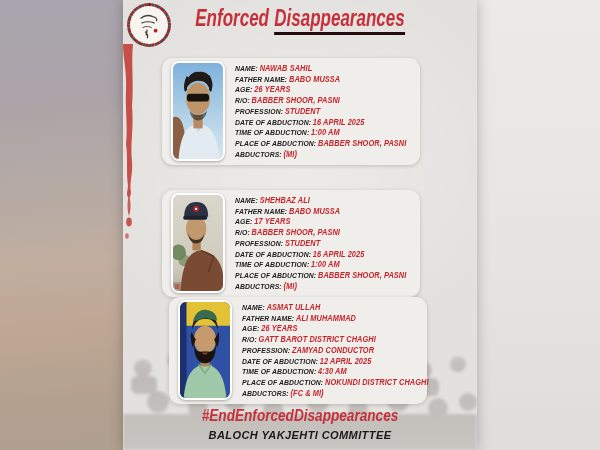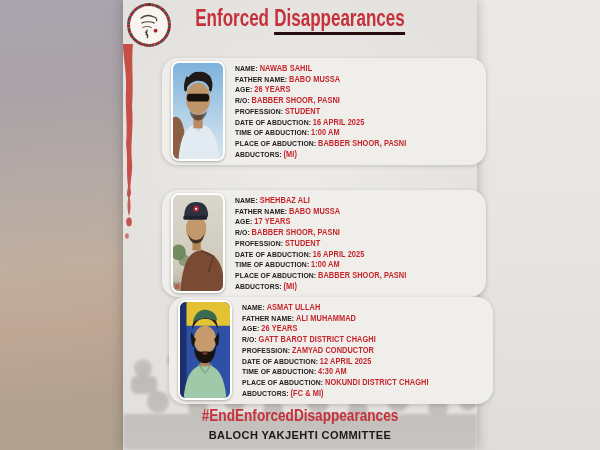--- a/index.html
+++ b/index.html
@@ -21,20 +21,21 @@
     background:linear-gradient(180deg,#eceae8 0%,#e7e5e3 55%,#dfdddb 100%);
   }
 
   
   .poster {
     position:absolute; left:123px; top:0; width:354px; height:450px;
     background:
       radial-gradient(ellipse 90% 60% at 50% 35%, rgba(255,255,255,0.35), rgba(255,255,255,0) 70%),
       #e3e1de;
     box-shadow:0 0 12px rgba(0,0,0,0.25);
+    font-style:italic;
   }
 
   
   .logo {
     position:absolute; left:4px; top:3px; width:44px; height:44px;
     border-radius:50%;
     background:#f8f5f0;
     border:3px dotted #a8232a;
     box-sizing:border-box;
     z-index:5;
@@ -60,25 +61,24 @@
   .title {
     position:absolute; top:5px; left:0; width:100%; text-align:center;
     font-size:23px; font-weight:700; color:#c5303a;
     transform:scaleX(0.74); transform-origin:50% 50%;
     white-space:nowrap; z-index:6;
   }
   .title .w2 { border-bottom:3px solid #250d0e; padding-bottom:1px; margin-left:7px; }
 
   
   .card {
-    position:absolute; left:39px; width:278px; height:107px;
-    background:#f0eeeb; border-radius:16px;
+    position:absolute; left:39px; width:258px; height:107px;
+    background:#f0eeeb; border-radius:11px;
     box-shadow:0 1px 4px rgba(0,0,0,0.18);
     z-index:3;
-    padding-left:46px;
   }
   .card.c1 { top:58px; }
   .card.c2 { top:190px; }
   .card.c3 { top:297px;margin-left:7px; }
 
   .photo {
     position:absolute; left:9px; top:3px; width:54px; height:100px;
     border-radius:8px; border:2px solid #ffffff; box-sizing:border-box;
     overflow:hidden; background:#cdd6dd;
     box-shadow:0 1px 3px rgba(0,0,0,0.3);

